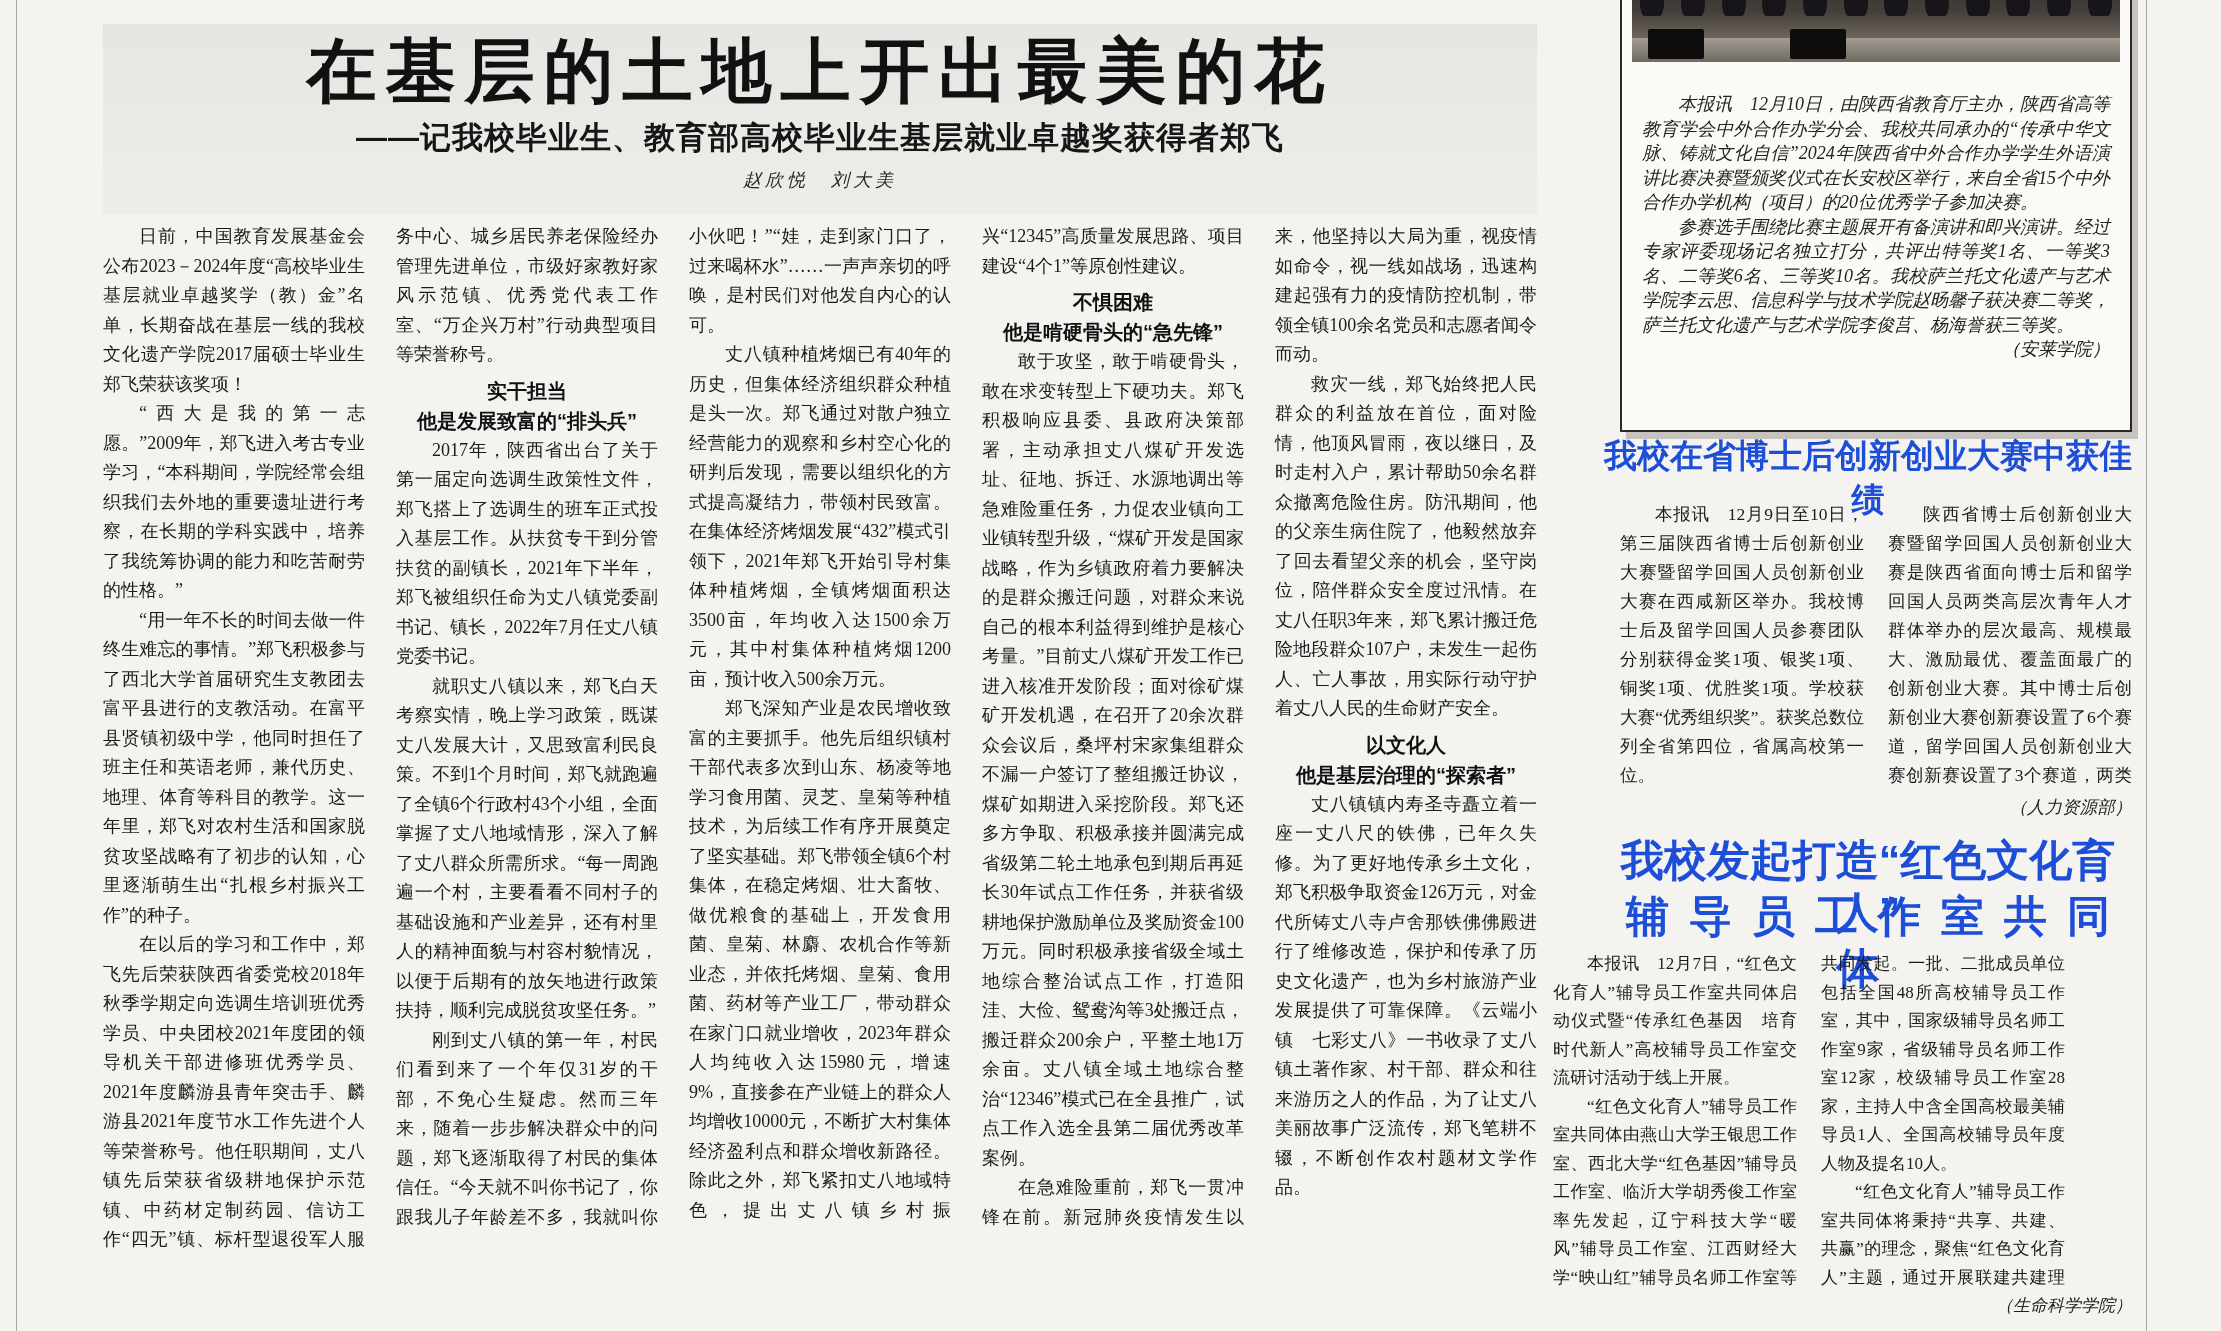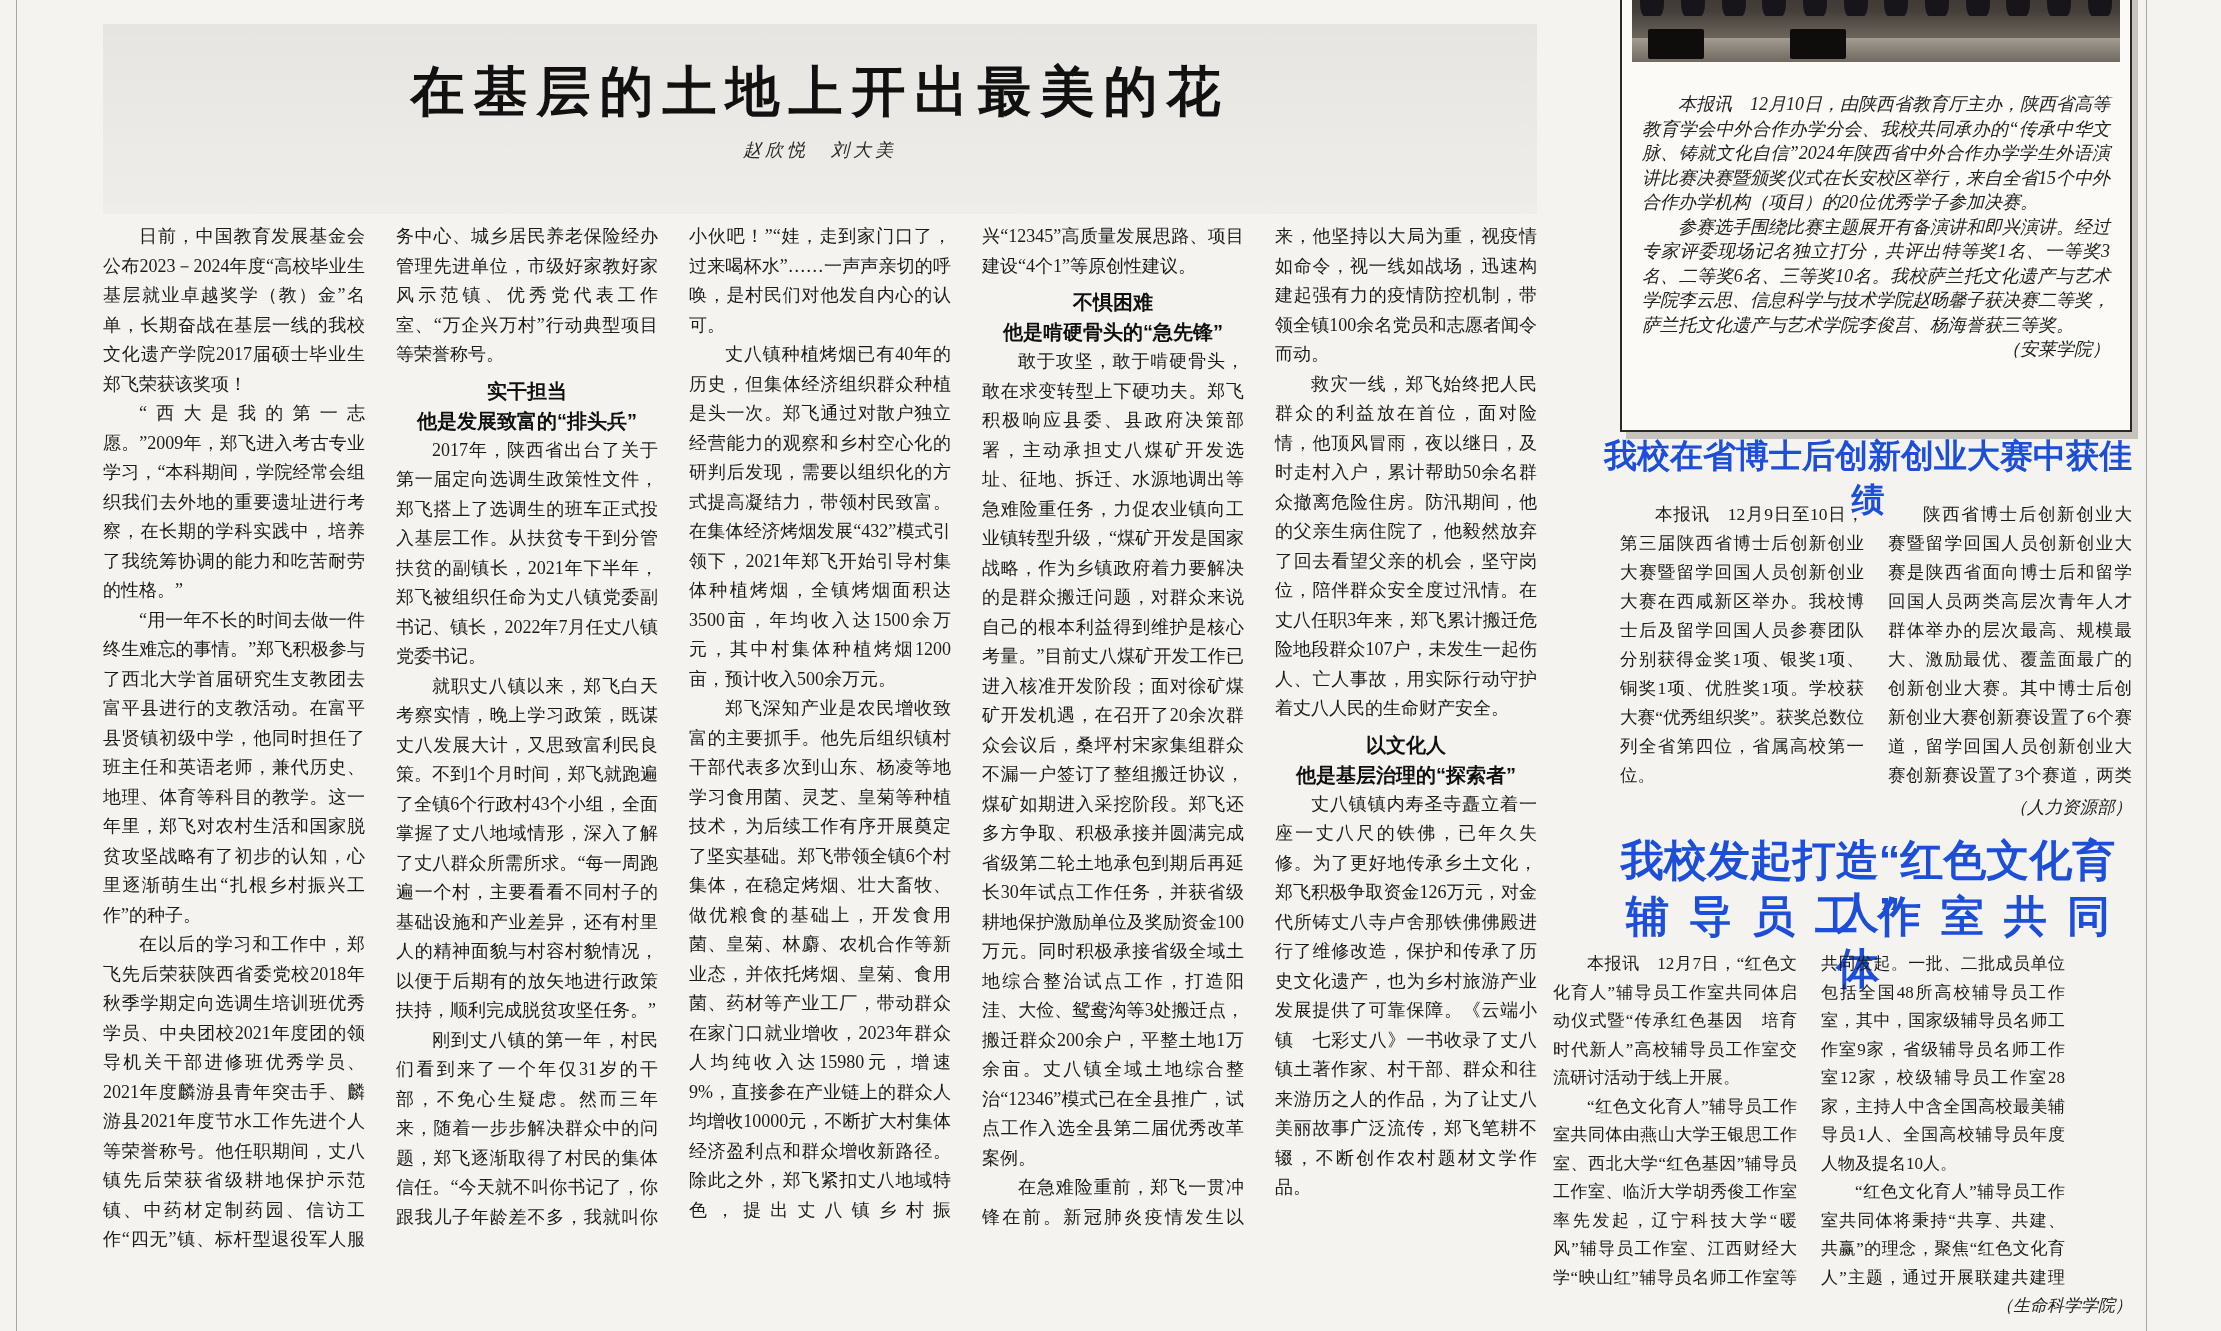--- a/index.html
+++ b/index.html
@@ -6,22 +6,22 @@
   .page{position:relative;width:2221px;height:1331px;background:#f4f3f0;overflow:hidden;
         font-family:"Liberation Serif","DejaVu Serif",serif;color:#1b1b1b;}
   .vrule{position:absolute;top:0;width:1px;height:100%;background:#a9a59f;}
   .vrule-left{left:16px;}
   .vrule-right{left:2146px;}
 
   
   .m-header{position:absolute;left:103px;top:24px;width:1434px;height:190px;
             background:linear-gradient(180deg,#e6e5e2 0%,#eceae7 60%,#efedea 100%);
             text-align:center;}
-  .m-title{padding-top:30px;line-height:74px;font-family:"Liberation Sans","DejaVu Sans",sans-serif;
-           font-weight:900;font-size:54px;letter-spacing:9px;color:#111;}
+  .m-title{padding-top:10px;line-height:74px;font-family:"Liberation Sans","DejaVu Sans",sans-serif;
+           font-weight:900;font-size:70px;letter-spacing:9px;color:#111;}
   .m-subtitle{margin-top:10px;line-height:40px;font-family:"Liberation Sans","DejaVu Sans",sans-serif;
               font-weight:700;font-size:31px;letter-spacing:1px;color:#161616;}
   .m-byline{margin-top:11px;line-height:22px;font-size:18px;font-style:italic;color:#2a2a2a;letter-spacing:4px;}
 
   .m-body{position:absolute;left:103px;top:222px;width:1434px;height:1038px;
           column-count:5;column-gap:31px;column-fill:auto;
           font-size:18px;line-height:29.5px;text-align:justify;overflow:hidden;}
   .mp{margin:0;text-indent:2em;}
   .subhead{margin:0;text-indent:0;text-align:center;font-family:"Liberation Sans","DejaVu Sans",sans-serif;
            font-weight:700;font-size:20px;line-height:30px;color:#101010;}
@@ -64,20 +64,21 @@
 </head>
 <body>
 
 <div class="page">
   <div class="vrule vrule-left"></div>
   <div class="vrule vrule-right"></div>
 
   <div>
     <div class="m-header">
       <div class="m-title">在基层的土地上开出最美的花</div>
+      <div class="m-subtitle">——记我校毕业生、教育部高校毕业生基层就业卓越奖获得者郑飞</div>
       <div class="m-byline">赵欣悦　刘大美</div>
     </div>
     <div class="m-body">
       <p class="mp">日前，中国教育发展基金会公布2023－2024年度“高校毕业生基层就业卓越奖学（教）金”名单，长期奋战在基层一线的我校文化遗产学院2017届硕士毕业生郑飞荣获该奖项！</p>
       <p class="mp">“西大是我的第一志愿。”2009年，郑飞进入考古专业学习，“本科期间，学院经常会组织我们去外地的重要遗址进行考察，在长期的学科实践中，培养了我统筹协调的能力和吃苦耐劳的性格。”</p>
       <p class="mp">“用一年不长的时间去做一件终生难忘的事情。”郑飞积极参与了西北大学首届研究生支教团去富平县进行的支教活动。在富平县贤镇初级中学，他同时担任了班主任和英语老师，兼代历史、地理、体育等科目的教学。这一年里，郑飞对农村生活和国家脱贫攻坚战略有了初步的认知，心里逐渐萌生出“扎根乡村振兴工作”的种子。</p>
       <p class="mp">在以后的学习和工作中，郑飞先后荣获陕西省委党校2018年秋季学期定向选调生培训班优秀学员、中央团校2021年度团的领导机关干部进修班优秀学员、2021年度麟游县青年突击手、麟游县2021年度节水工作先进个人等荣誉称号。他任职期间，丈八镇先后荣获省级耕地保护示范镇、中药材定制药园、信访工作“四无”镇、标杆型退役军人服务中心、城乡居民养老保险经办管理先进单位，市级好家教好家风示范镇、优秀党代表工作室、“万企兴万村”行动典型项目等荣誉称号。</p>
       <p class="subhead first">实干担当</p>
       <p class="subhead">他是发展致富的“排头兵”</p>
       <p class="mp">2017年，陕西省出台了关于第一届定向选调生政策性文件，郑飞搭上了选调生的班车正式投入基层工作。从扶贫专干到分管扶贫的副镇长，2021年下半年，郑飞被组织任命为丈八镇党委副书记、镇长，2022年7月任丈八镇党委书记。</p>

